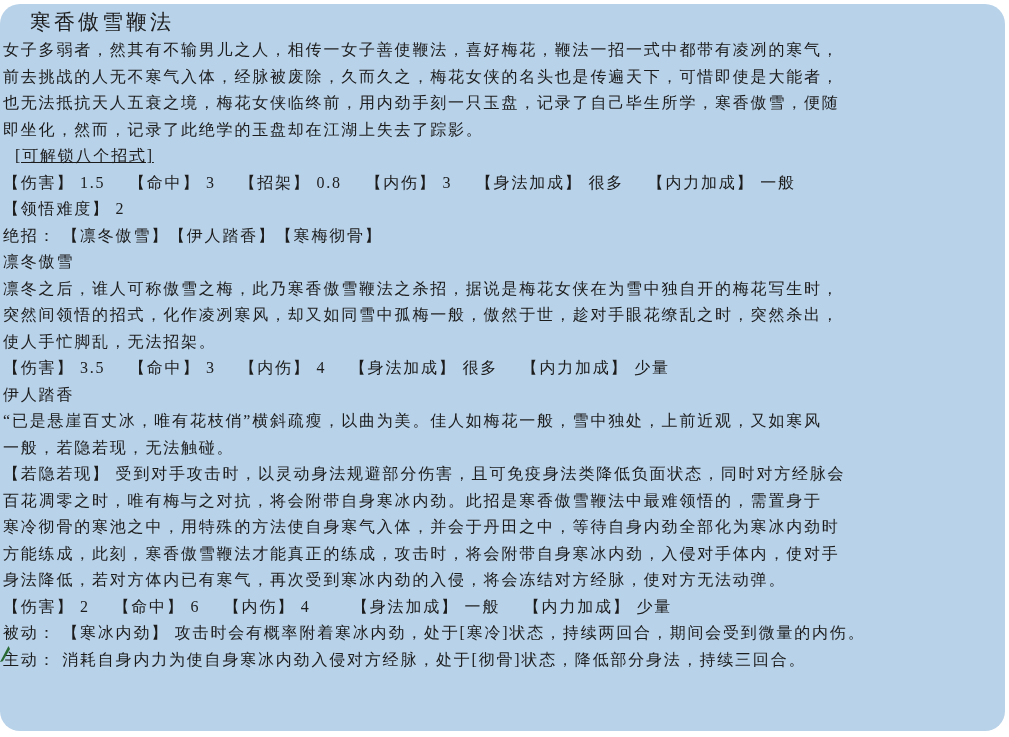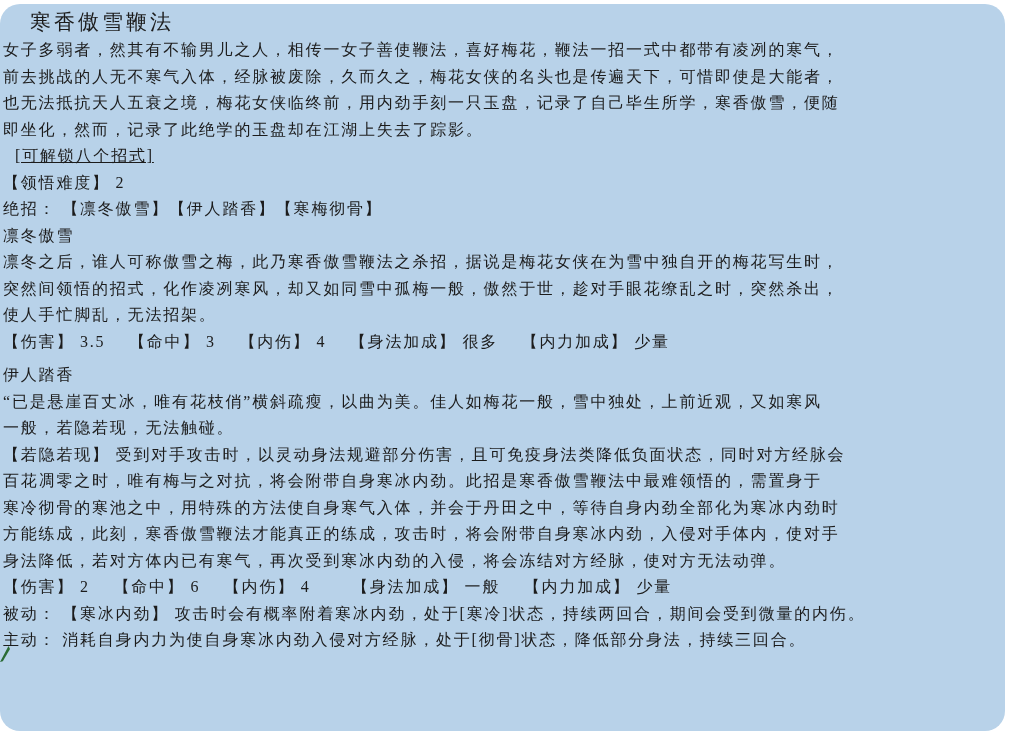--- a/index.html
+++ b/index.html
@@ -37,21 +37,20 @@
     line-height: 30px;
     font-size: 21px;
     letter-spacing: 3px;
     padding-left: 30px;
   }
   .line.indent-1 {
     padding-left: 15px;
     text-decoration: underline;
   }
   .line.section-gap {
-    margin-top: 7px;
   }
   .green-mark {
     position: absolute;
     left: 0;
     top: 646px;
     width: 10px;
     height: 16px;
     clip-path: polygon(0% 100%, 85% 0%, 100% 18%, 28% 96%);
   }
 </style>
@@ -60,20 +59,21 @@
 
 <div class="page" style="background: rgb(184, 210, 233); color: rgb(28, 28, 28); border-radius: 20px;">
   <div class="line title">寒香傲雪鞭法</div>
 
   <div class="line">女子多弱者，然其有不输男儿之人，相传一女子善使鞭法，喜好梅花，鞭法一招一式中都带有凌冽的寒气，</div>
   <div class="line">前去挑战的人无不寒气入体，经脉被废除，久而久之，梅花女侠的名头也是传遍天下，可惜即使是大能者，</div>
   <div class="line">也无法抵抗天人五衰之境，梅花女侠临终前，用内劲手刻一只玉盘，记录了自己毕生所学，寒香傲雪，便随</div>
   <div class="line">即坐化，然而，记录了此绝学的玉盘却在江湖上失去了踪影。</div>
 
   <div class="line indent-1">[可解锁八个招式]</div>
+  <div class="line">【伤害】 1.5　 【命中】 3　 【招架】 0.8　 【内伤】 3　 【身法加成】 很多　 【内力加成】 一般</div>
   <div class="line">【领悟难度】 2</div>
   <div class="line">绝招： 【凛冬傲雪】【伊人踏香】【寒梅彻骨】</div>
 
   <div class="line">凛冬傲雪</div>
   <div class="line">凛冬之后，谁人可称傲雪之梅，此乃寒香傲雪鞭法之杀招，据说是梅花女侠在为雪中独自开的梅花写生时，</div>
   <div class="line">突然间领悟的招式，化作凌冽寒风，却又如同雪中孤梅一般，傲然于世，趁对手眼花缭乱之时，突然杀出，</div>
   <div class="line">使人手忙脚乱，无法招架。</div>
   <div class="line">【伤害】 3.5　 【命中】 3　 【内伤】 4　 【身法加成】 很多　 【内力加成】 少量</div>
 
   <div class="line section-gap">伊人踏香</div>

